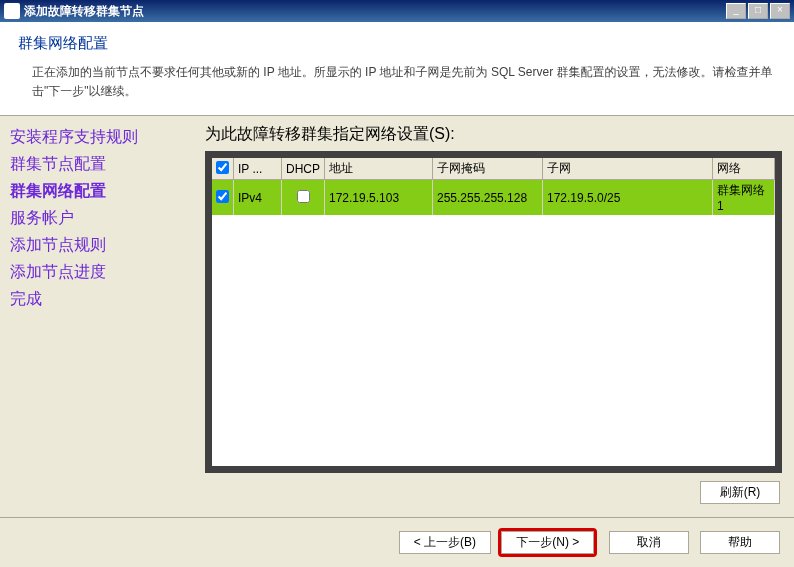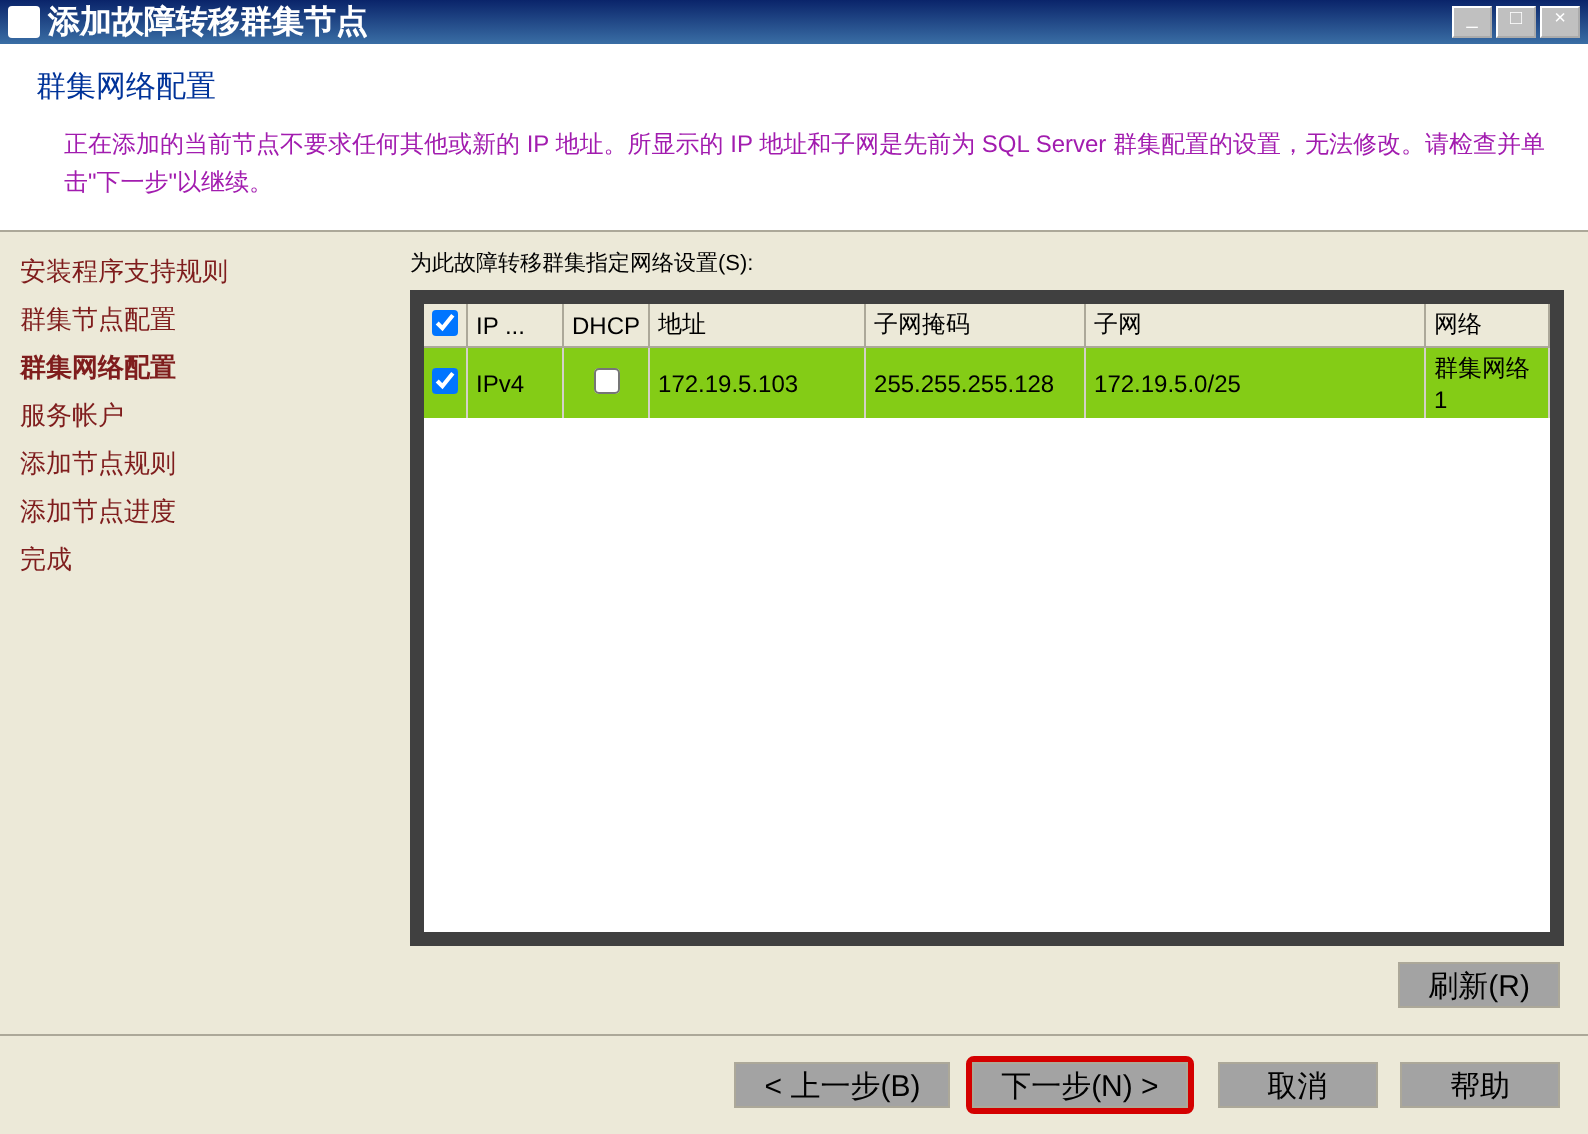--- a/index.html
+++ b/index.html
@@ -23,21 +23,21 @@
     .titlebar-icon {
       width: 16px;
       height: 16px;
       background: #fff;
       margin-right: 4px;
       border-radius: 2px;
       display: inline-block;
     }
     .titlebar-text {
       flex: 1;
-      font-size: 16px;
+      font-size: 12px;
       font-weight: bold;
     }
     .titlebar-buttons { display: flex; }
     .titlebar-btn {
       width: 20px;
       height: 16px;
       background: #c0c0c0;
       border: 1px outset #fff;
       margin-left: 2px;
       font-size: 10px;
@@ -50,51 +50,51 @@
       padding: 12px 18px 14px 18px;
       border-bottom: 1px solid #aca899;
     }
     .header-title {
       color: #003399;
       font-size: 15px;
       font-weight: normal;
       margin-bottom: 10px;
     }
     .header-desc {
-      color: #a21caf;
+      color: #404040;
       font-size: 12px;
       line-height: 1.6;
       margin-left: 14px;
     }
     .body-section {
       display: flex;
       height: 396px;
       background: #ece9d8;
     }
     .sidebar {
       width: 195px;
       padding: 8px 10px;
     }
     .sidebar-item {
       padding: 3px 0;
-      font-size: 13px;
-      color: #7f1d1d;
+      font-size: 16px;
+      color: #6d28d9;
       cursor: pointer;
     }
     .sidebar-item.active {
       font-weight: bold;
     }
     .main-content {
       flex: 1;
       padding: 8px 12px 8px 0;
       display: flex;
       flex-direction: column;
     }
     .content-label {
-      font-size: 11px;
+      font-size: 16px;
       margin-bottom: 6px;
       margin-left: 10px;
     }
     .table-container {
       flex: 1;
       background: #fff;
       border: 7px solid #404040;
       overflow: auto;
       margin-left: 10px;
     }
@@ -118,24 +118,24 @@
       height: 22px;
       background: #84cc16;
       border-right: 1px solid #d4d0c8;
     }
     .chk-cell { text-align: center; }
     .refresh-row {
       text-align: right;
       padding: 8px 2px 0 0;
     }
     .btn {
-      background: #a3a3a3;
+      background: #ffffff;
       border: 1px solid #aca899;
       padding: 2px 14px;
-      font-size: 15px;
+      font-size: 12px;
       height: 23px;
       cursor: pointer;
       font-family: inherit;
       min-width: 80px;
     }
     .footer {
       position: absolute;
       bottom: 0;
       left: 0;
       right: 0;

